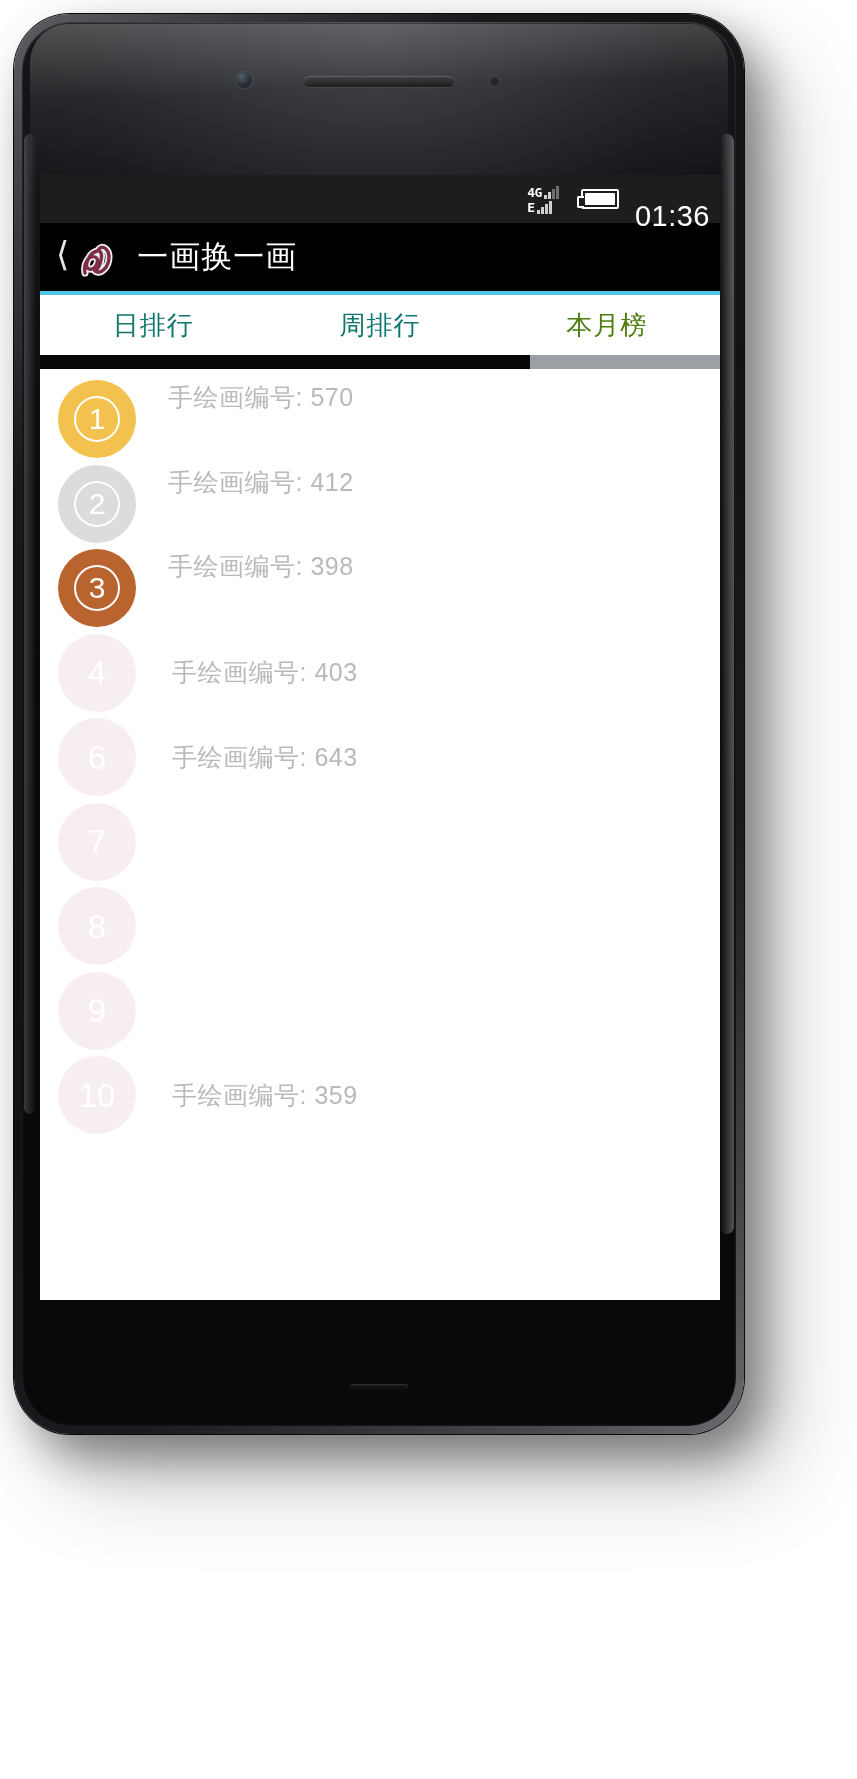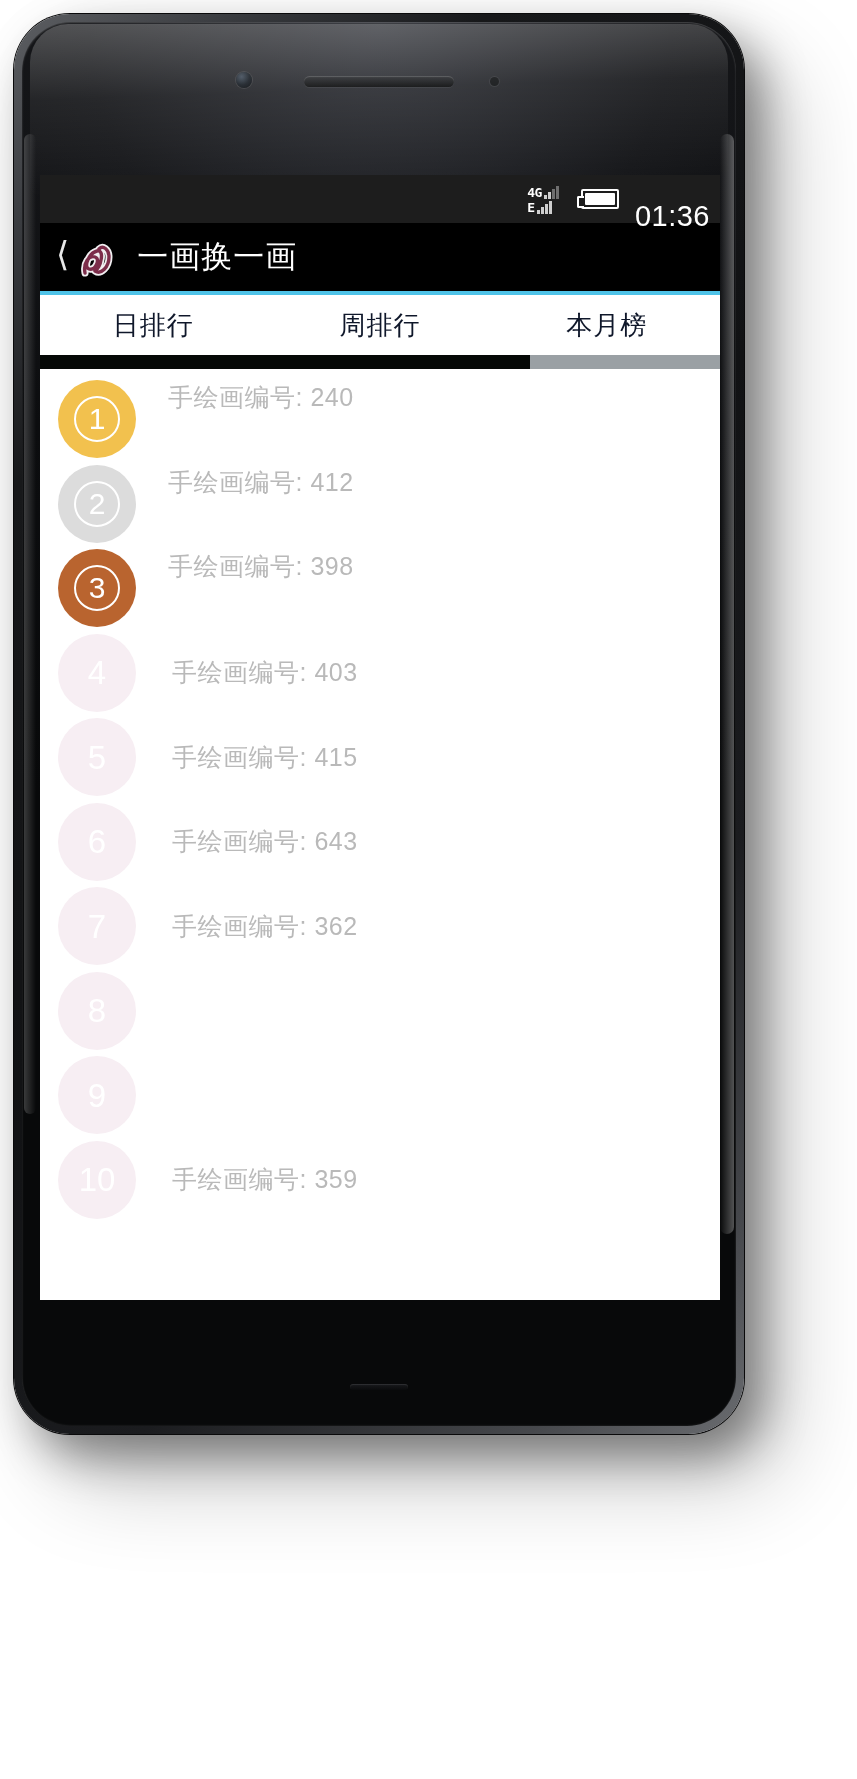--- a/index.html
+++ b/index.html
@@ -147,23 +147,23 @@
     font-size: 31px; color: #ffffff; font-weight: 400; letter-spacing: 1px;
   }
 
   
   #tab-bar {
     height: 60px; width: 100%; background: #ffffff;
     display: flex; align-items: center;
   }
   .tab {
     flex: 1 1 0; text-align: center;
-    font-size: 26px; color: #0f172a; letter-spacing: 1px;
-  }
-  .tab.active { color: #0f172a; }
+    font-size: 26px; color: #0f766e; letter-spacing: 1px;
+  }
+  .tab.active { color: #4d7c0f; }
 
   
   #tab-indicator-track {
     width: 100%; height: 14px; background: #9aa0a4; display: flex;
   }
   #tab-indicator-thumb { height: 100%; background: #050806; }
 
   
   #rank-list { width: 100%; background: #ffffff; padding-top: 8px; }
   .rank-row {
@@ -254,21 +254,21 @@
 
   <div id="tab-indicator-track" style="background: rgb(154, 160, 164);">
     <div id="tab-indicator-thumb" style="width: 72%; background: rgb(5, 8, 6);"></div>
   </div>
 
   <div id="rank-list">
       <div class="rank-row">
         <div class="rank-badge ringed" style="background: rgb(242, 193, 78);">
           <span class="rank-num">1</span>
         </div>
-        <div class="rank-label">手绘画编号: 240</div>
+        <div class="rank-label">手绘画编号: 570</div>
       </div>
       <div class="rank-row">
         <div class="rank-badge ringed" style="background: rgb(220, 220, 220);">
           <span class="rank-num">2</span>
         </div>
         <div class="rank-label">手绘画编号: 412</div>
       </div>
       <div class="rank-row">
         <div class="rank-badge ringed" style="background: rgb(185, 100, 47);">
           <span class="rank-num">3</span>
@@ -276,35 +276,28 @@
         <div class="rank-label">手绘画编号: 398</div>
       </div>
       <div class="rank-row small">
         <div class="rank-badge" style="background: rgb(247, 238, 243);">
           <span class="rank-num" style="color: rgb(255, 255, 255);">4</span>
         </div>
         <div class="rank-label">手绘画编号: 403</div>
       </div>
       <div class="rank-row small">
         <div class="rank-badge" style="background: rgb(247, 238, 243);">
-          <span class="rank-num" style="color: rgb(255, 255, 255);">5</span>
-        </div>
-        <div class="rank-label">手绘画编号: 415</div>
-      </div>
-      <div class="rank-row small">
-        <div class="rank-badge" style="background: rgb(247, 238, 243);">
           <span class="rank-num" style="color: rgb(255, 255, 255);">6</span>
         </div>
         <div class="rank-label">手绘画编号: 643</div>
       </div>
       <div class="rank-row small">
         <div class="rank-badge" style="background: rgb(247, 238, 243);">
           <span class="rank-num" style="color: rgb(255, 255, 255);">7</span>
         </div>
-        <div class="rank-label">手绘画编号: 362</div>
       </div>
       <div class="rank-row small">
         <div class="rank-badge" style="background: rgb(247, 238, 243);">
           <span class="rank-num" style="color: rgb(255, 255, 255);">8</span>
         </div>
       </div>
       <div class="rank-row small">
         <div class="rank-badge" style="background: rgb(247, 238, 243);">
           <span class="rank-num" style="color: rgb(255, 255, 255);">9</span>
         </div>

